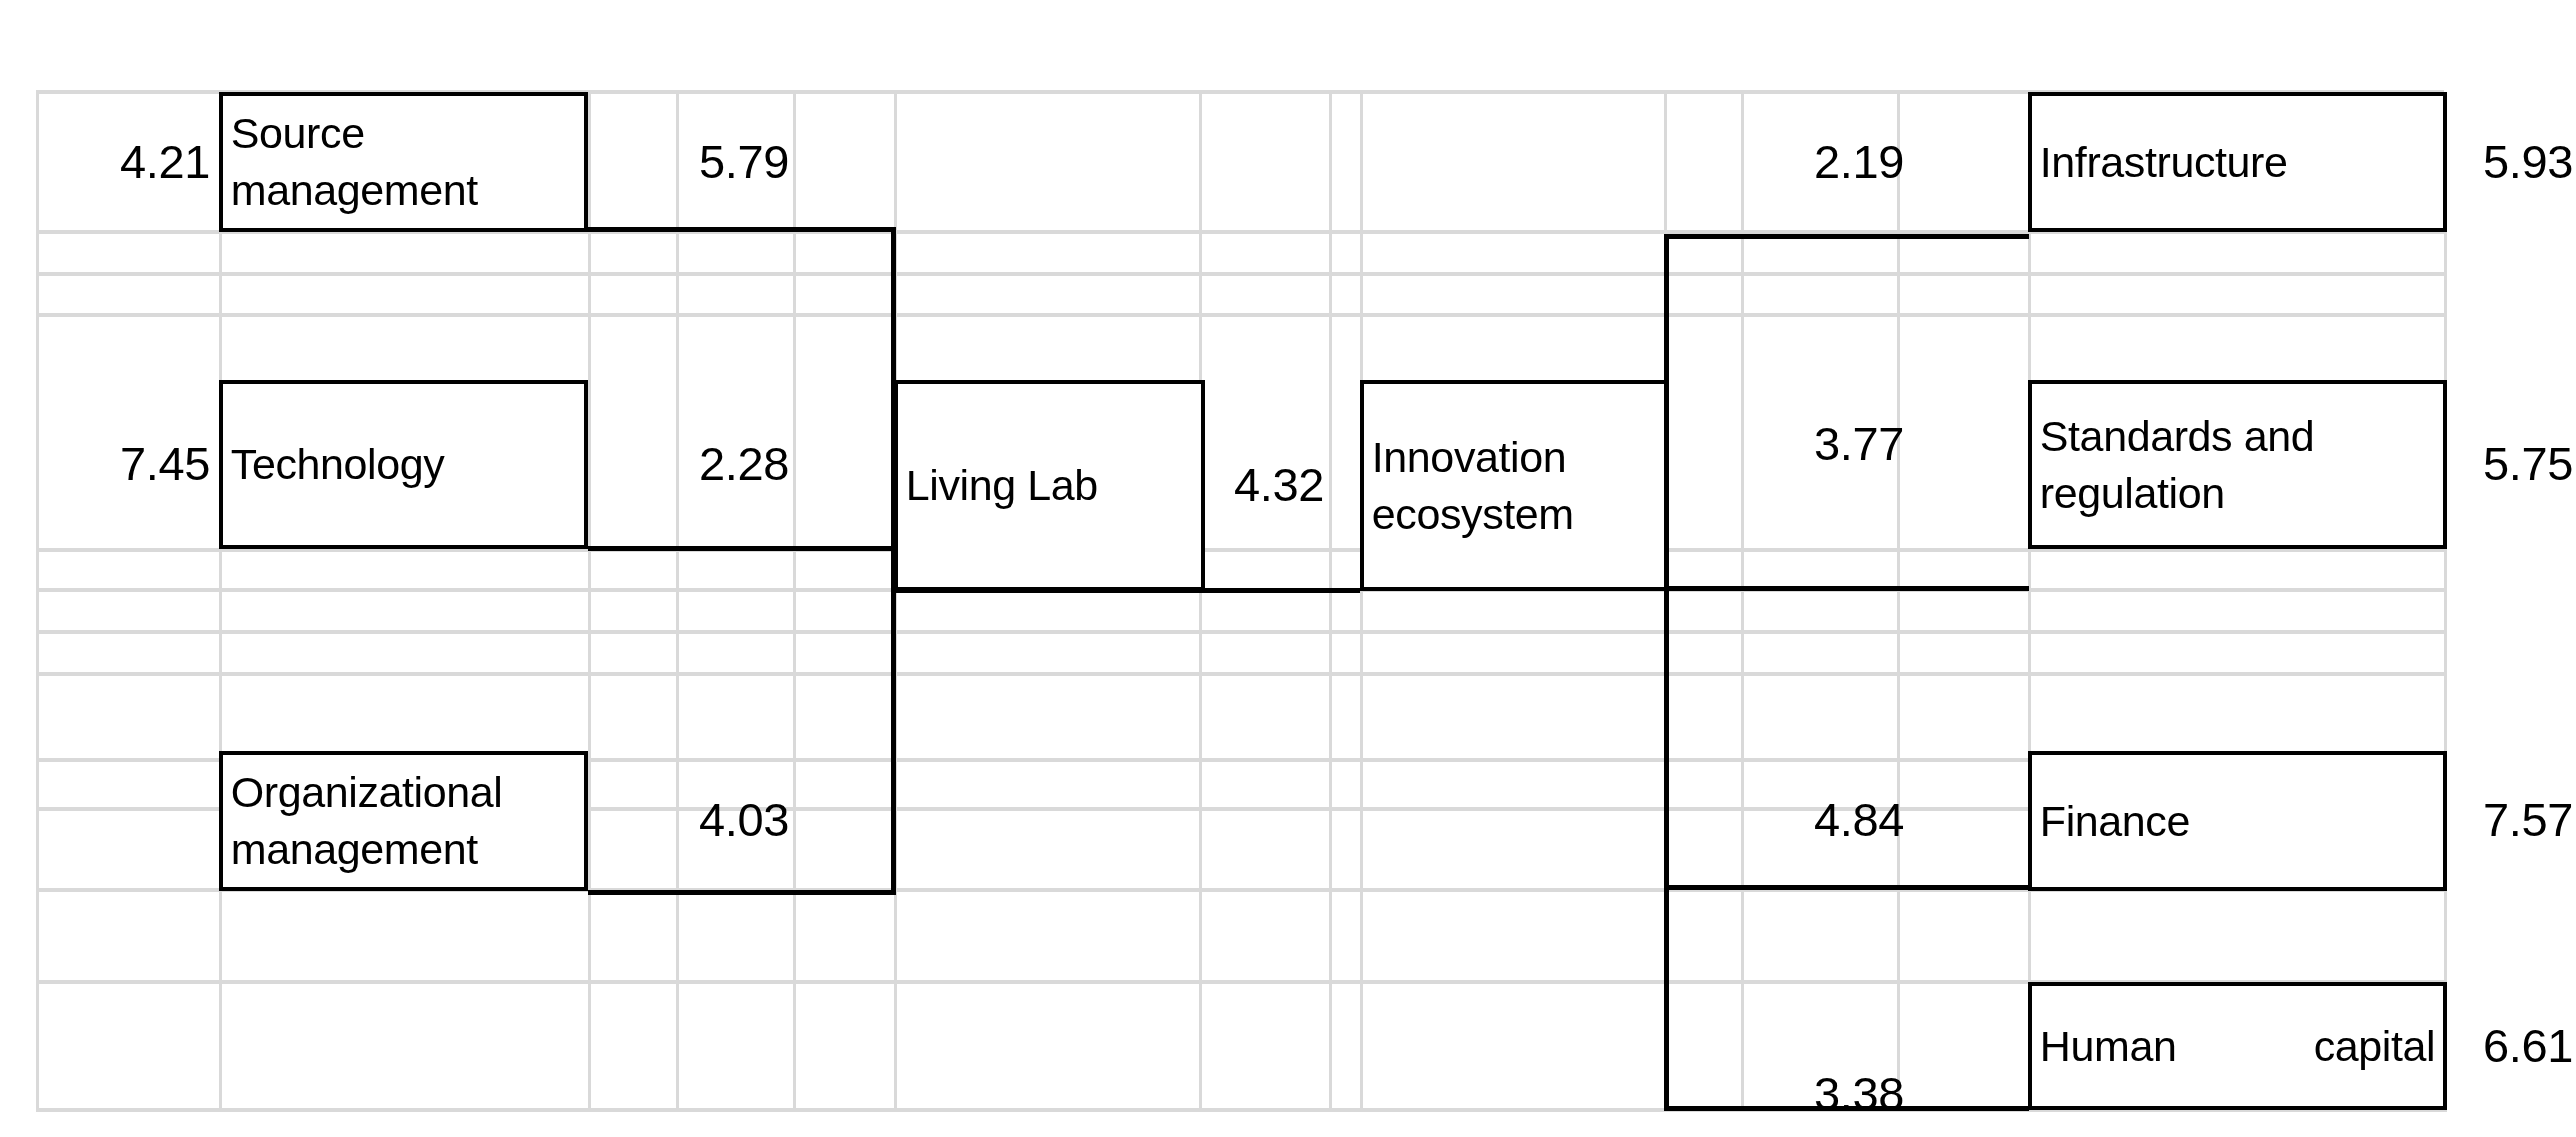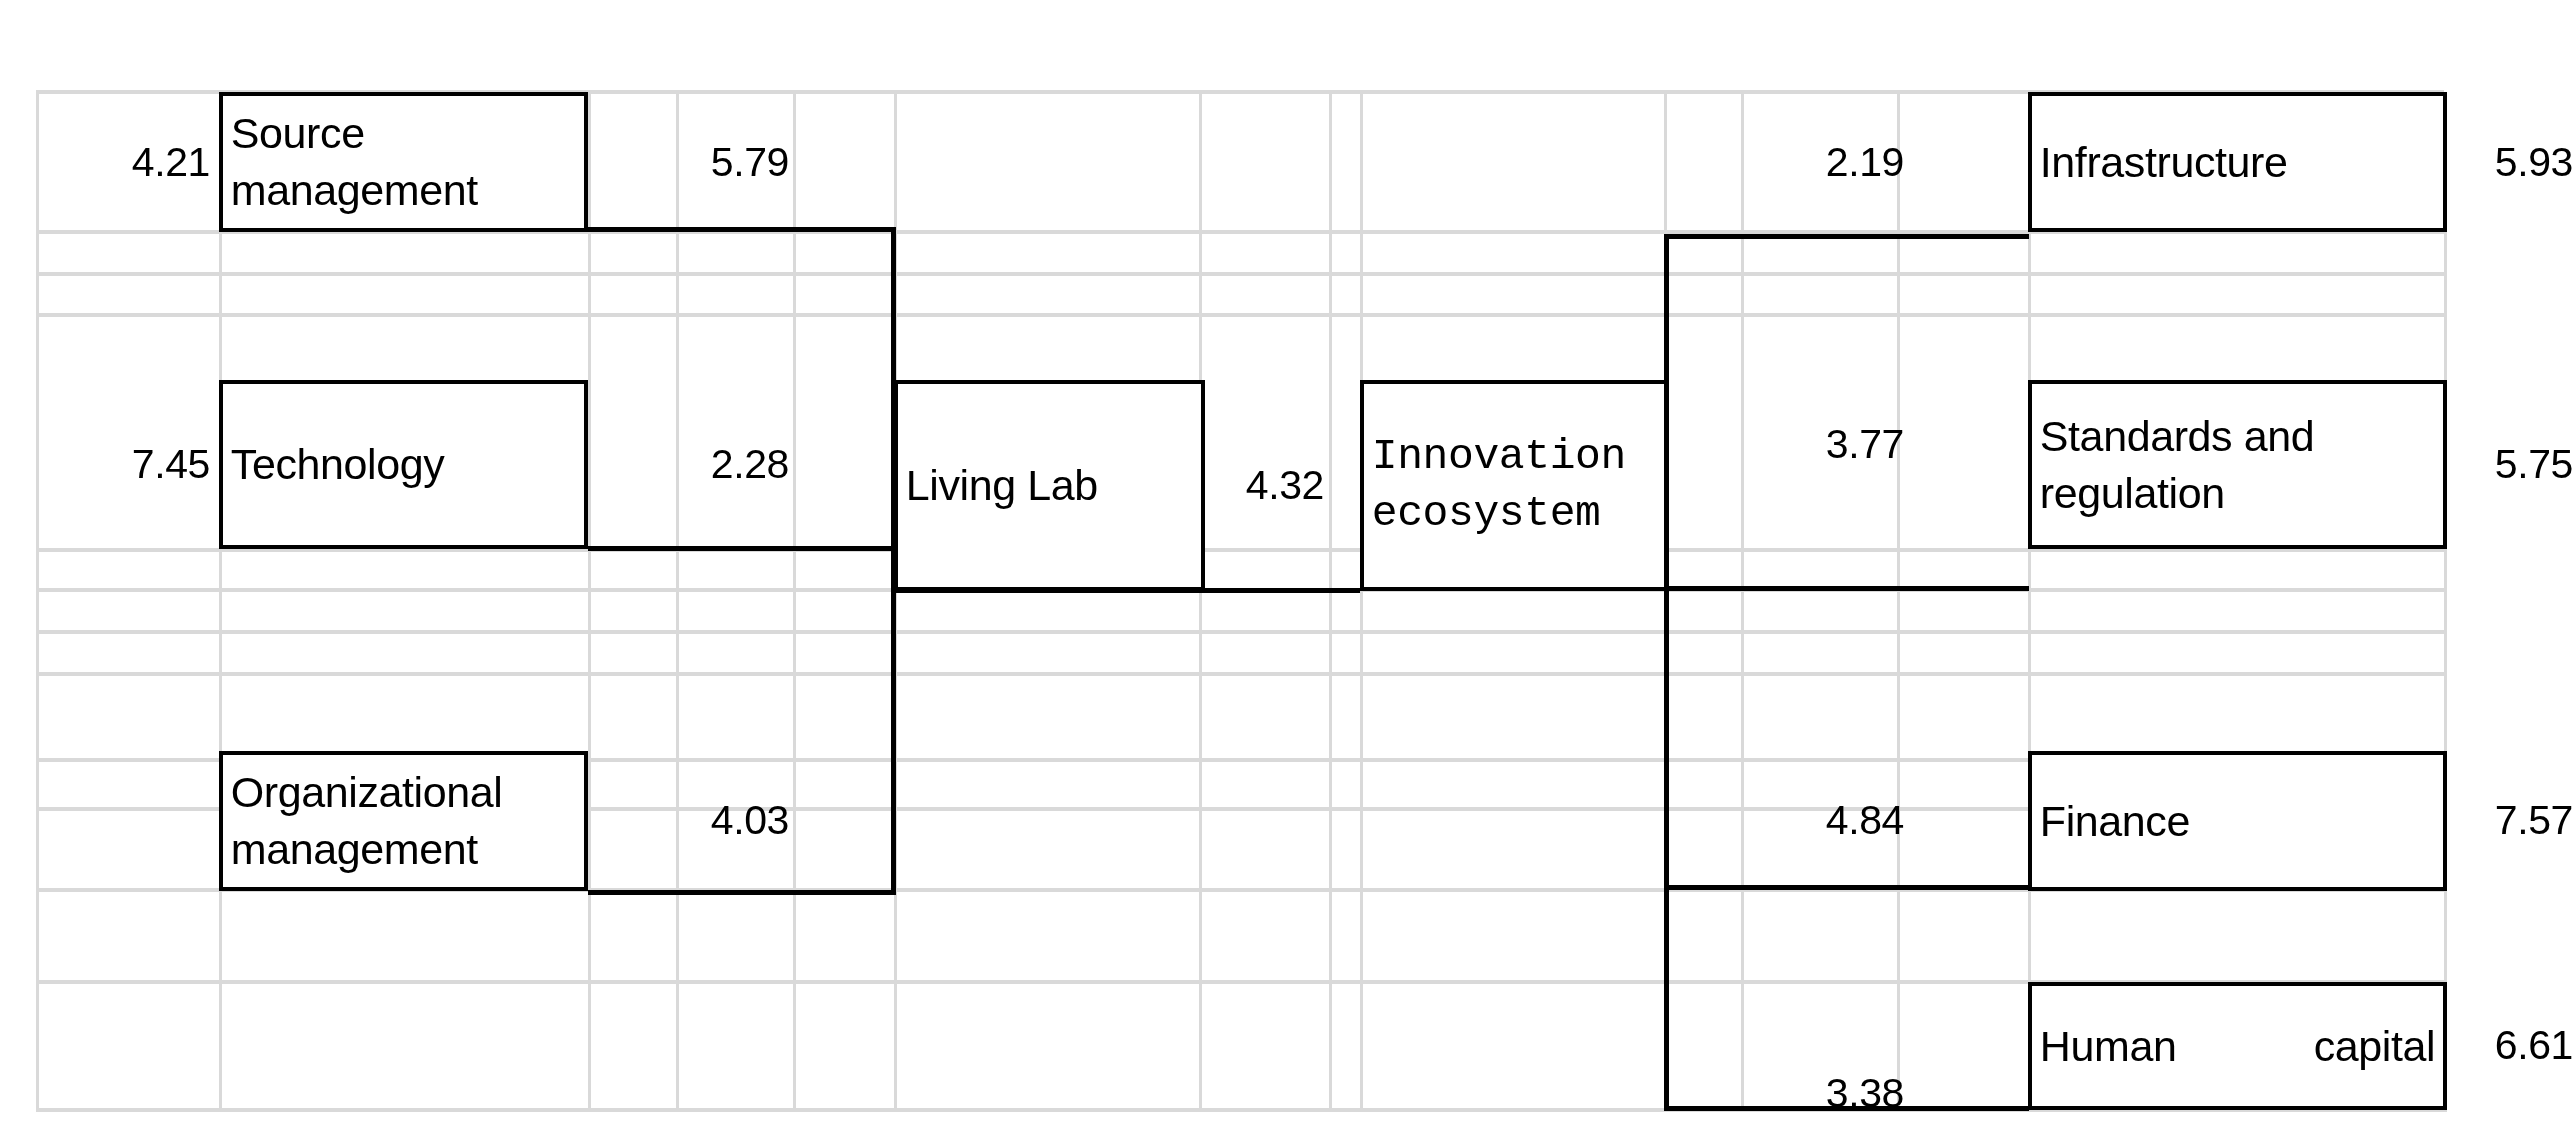--- a/index.html
+++ b/index.html
@@ -33,21 +33,21 @@
     font-size:43px;
     line-height:1.32;
     color:#000000;
     letter-spacing:-0.4px;
   }
   .node span{display:block;width:100%;}
 
   
   .lbl{
     position:absolute;
-    font-size:41px;
+    font-size:47px;
     line-height:1.2;
     color:#000000;
     display:flex;
     align-items:center;
     letter-spacing:-0.4px;
     white-space:nowrap;
   }
   .lbl.num{justify-content:flex-end;}
   .lbl.hdr{justify-content:flex-start;}
 
@@ -131,21 +131,21 @@
   </div>
 
   <div class="lbl num" style="left:676px; top:753px; width:113px; height:135px;">4.03</div>
 
   <div class="node" style="left:894px; top:380px; width:311px; height:211px;">
     <span>Living Lab</span>
   </div>
 
   <div class="lbl num" style="left:1208px; top:382px; width:116px; height:207px;text-align:center;">4.32</div>
 
-  <div class="node" style="left:1360px; top:380px; width:308px; height:211px;font-family:Liberation Mono, monospace;">
+  <div class="node" style="left:1360px; top:380px; width:308px; height:211px;">
     <span>Innovation ecosystem</span>
   </div>
 
   <div class="lbl num" style="left:1749px; top:95px; width:155px; height:135px;">2.19</div>
 
   <div class="node" style="left:2028px; top:92px; width:419px; height:140px;">
     <span>Infrastructure</span>
   </div>
 
   <div class="lbl num" style="left:2453px; top:95px; width:120px; height:135px;">5.93</div>

